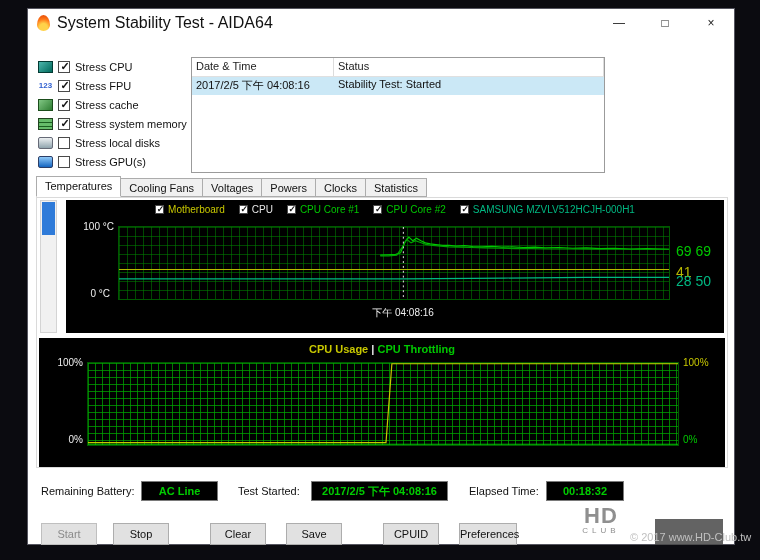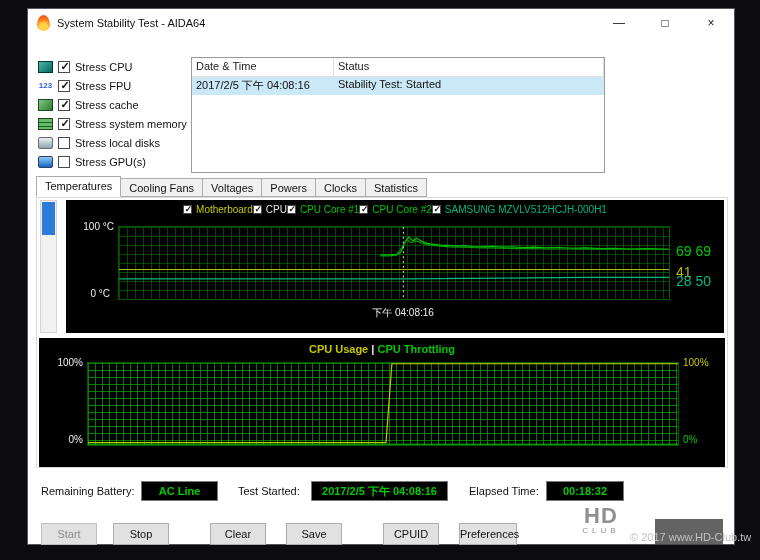--- a/index.html
+++ b/index.html
@@ -2,21 +2,21 @@
 <html><head>
 <meta charset="utf-8">
 <style>
   *{box-sizing:border-box;margin:0;padding:0;font-family:"Liberation Sans",sans-serif;}
   html,body{width:760px;height:560px;}
   body{background:#0b0b10;position:relative;overflow:hidden;}
 
   .window{position:absolute;left:27px;top:8px;width:708px;height:537px;background:#ffffff;border:1px solid #55555f;z-index:1;}
   .titlebar{height:28px;display:flex;align-items:center;padding-left:9px;}
   .flame-icon{width:13px;height:16px;background:radial-gradient(circle at 50% 78%,#ffd24a 0 28%,#ff7a1a 58%,#e03c00 100%);border-radius:50% 50% 50% 50%/62% 62% 38% 38%;}
-  .wtitle{font-size:11px;color:#111;margin-left:7px;}
+  .wtitle{font-size:16px;color:#111;margin-left:7px;}
   .wcontrols{margin-left:auto;display:flex;height:100%;}
   .ctrl{width:46px;display:flex;align-items:center;justify-content:center;font-size:12px;color:#222;cursor:default;}
 
   
   .stress-list{position:absolute;left:10px;top:48px;width:150px;}
   .stress-row{display:flex;align-items:center;gap:5px;height:19px;}
   .oicon{width:15px;height:12px;display:inline-block;flex:0 0 15px;}
   .cpu-icon{background:linear-gradient(135deg,#4db6ac,#00695c);border:1px solid #033a33;}
   .fpu-icon{color:#2f5fd0;font-size:8px;font-weight:bold;line-height:12px;text-align:center;}
   .cache-icon{background:linear-gradient(135deg,#81c784,#2e7d32);border:1px solid #1b4d1b;}
@@ -47,21 +47,21 @@
 
   
   .tab-page{position:absolute;left:8px;top:188px;width:692px;height:271px;border:1px solid #dadada;background:#fff;}
   .vscroll{position:absolute;left:3px;top:2px;width:17px;height:133px;background:#f1f1f1;border:1px solid #d4d4d4;}
   .vthumb{position:absolute;left:1px;top:1px;width:13px;height:33px;background:#2f7bd9;}
 
   .chartbox{position:absolute;background:#000;}
   .temp-chart{left:29px;top:2px;width:658px;height:133px;}
   .usage-chart{left:2px;top:140px;width:686px;height:129px;}
 
-  .legend{position:absolute;left:0;top:4px;width:100%;display:flex;justify-content:center;align-items:flex-end;}
+  .legend{position:absolute;left:0;top:4px;width:100%;display:flex;justify-content:center;gap:14px;align-items:flex-end;}
   .legend-item{display:flex;align-items:center;gap:4px;font-size:10px;white-space:nowrap;}
 
   .plot{position:absolute;background-color:#000;border:1px solid #005800;
     background-image:
       repeating-linear-gradient(to right, rgba(0,130,0,.55) 0 1px, transparent 1px 8px),
       repeating-linear-gradient(to bottom, rgba(0,130,0,.55) 0 1px, transparent 1px 9px);}
   .temp-plot{left:52px;top:26px;width:552px;height:74px;}
   .usage-plot{left:48px;top:24px;width:592px;height:84px;
     background-image:
       repeating-linear-gradient(to right, rgba(0,165,0,.75) 0 1px, transparent 1px 7px),

